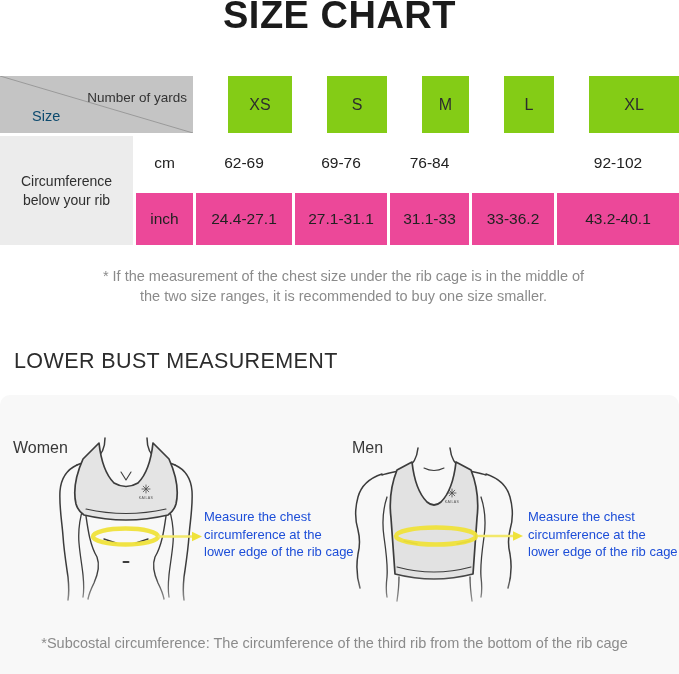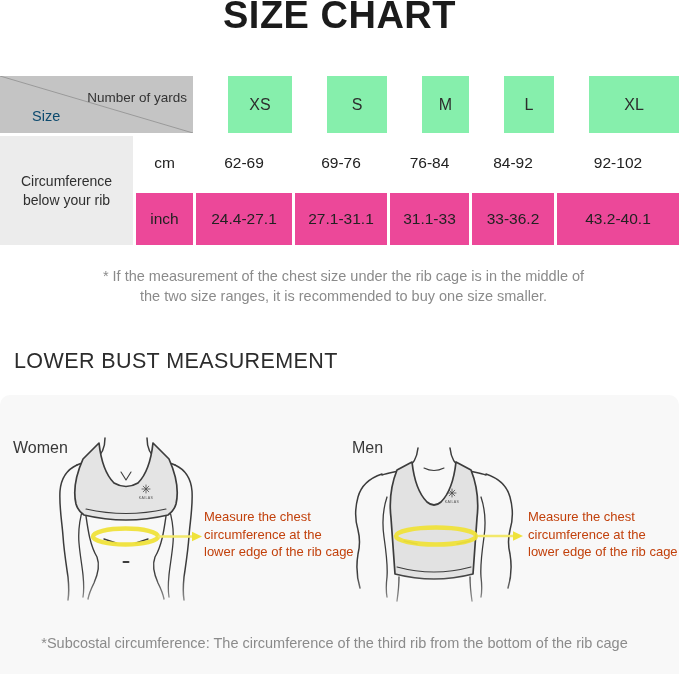--- a/index.html
+++ b/index.html
@@ -23,21 +23,21 @@
   }
   .cell { display:flex; align-items:center; justify-content:center; }
   .corner { grid-column:1/3; grid-row:1; background:#c4c4c4; position:relative; }
   .corner svg { position:absolute; top:0; left:0; }
   .corner-top {
     position:absolute; top:14px; right:6px; font-size:13.5px; color:#333;
   }
   .corner-bottom {
     position:absolute; top:32px; left:32px; font-size:14.5px; color:#0c4a6e;
   }
-  .head { background:#86efac; color:#2d2d2d; font-size:16px;margin-left:32px; }
+  .head { background:#84cc16; color:#2d2d2d; font-size:16px;margin-left:32px; }
   .rowlabel {
     grid-column:1; grid-row:2/4; background:#ececec;
     font-size:14px; line-height:19px; color:#2f2f2f; text-align:center;
   }
   .rowlabel span { display:block; width:104px; }
   .unit { background:#ffffff; }
   .alt { background:#ec4899; }
   .c2{grid-column:2}.c3{grid-column:3}.c4{grid-column:4}.c5{grid-column:5}.c6{grid-column:6}.c7{grid-column:7}
   .r1{grid-row:1}.r2{grid-row:2}.r3{grid-row:3}
   
@@ -55,21 +55,21 @@
     position:absolute; top:395px; left:0; width:679px; height:279px;
     background:#f8f8f8; border-radius:10px 10px 0 0;padding-left:18px;
   }
   .figures { position:absolute; top:0; left:0; }
   .fig-label {
     position:absolute; font-size:16px; color:#383838;
   }
   .fig-label.women { top:44px; left:13px; }
   .fig-label.men   { top:44px; left:352px; }
   .annot {
-    position:absolute; top:113px; font-size:13px; line-height:17.5px; color:#c2410c;
+    position:absolute; top:113px; font-size:13px; line-height:17.5px; color:#1d4ed8;
   }
   .annot div { white-space:nowrap; }
   .annot.women-annot { left:204px; }
   .annot.men-annot   { left:528px; }
   .footnote {
     position:absolute; top:240px; left:0; width:669px; text-align:center;
     font-size:14.5px; color:#8b8b8b;
   }
 </style>
 </head>
@@ -94,21 +94,20 @@
     <div class="cell rowlabel">
       <span>Circumference below your rib</span>
     </div>
 
     <div class="cell head c7 r1">XL</div>
 
     <div class="cell unit c2 r2">cm</div>
     <div class="cell unit c3 r2">62-69</div>
     <div class="cell unit c4 r2">69-76</div>
     <div class="cell unit c5 r2">76-84</div>
-    <div class="cell unit c6 r2">84-92</div>
     <div class="cell unit c7 r2">92-102</div>
 
     <div class="cell alt c2 r3">inch</div>
     <div class="cell alt c3 r3">24.4-27.1</div>
     <div class="cell alt c4 r3">27.1-31.1</div>
     <div class="cell alt c5 r3">31.1-33</div>
     <div class="cell alt c6 r3">33-36.2</div>
     <div class="cell alt c7 r3">43.2-40.1</div>
   </div>
 

